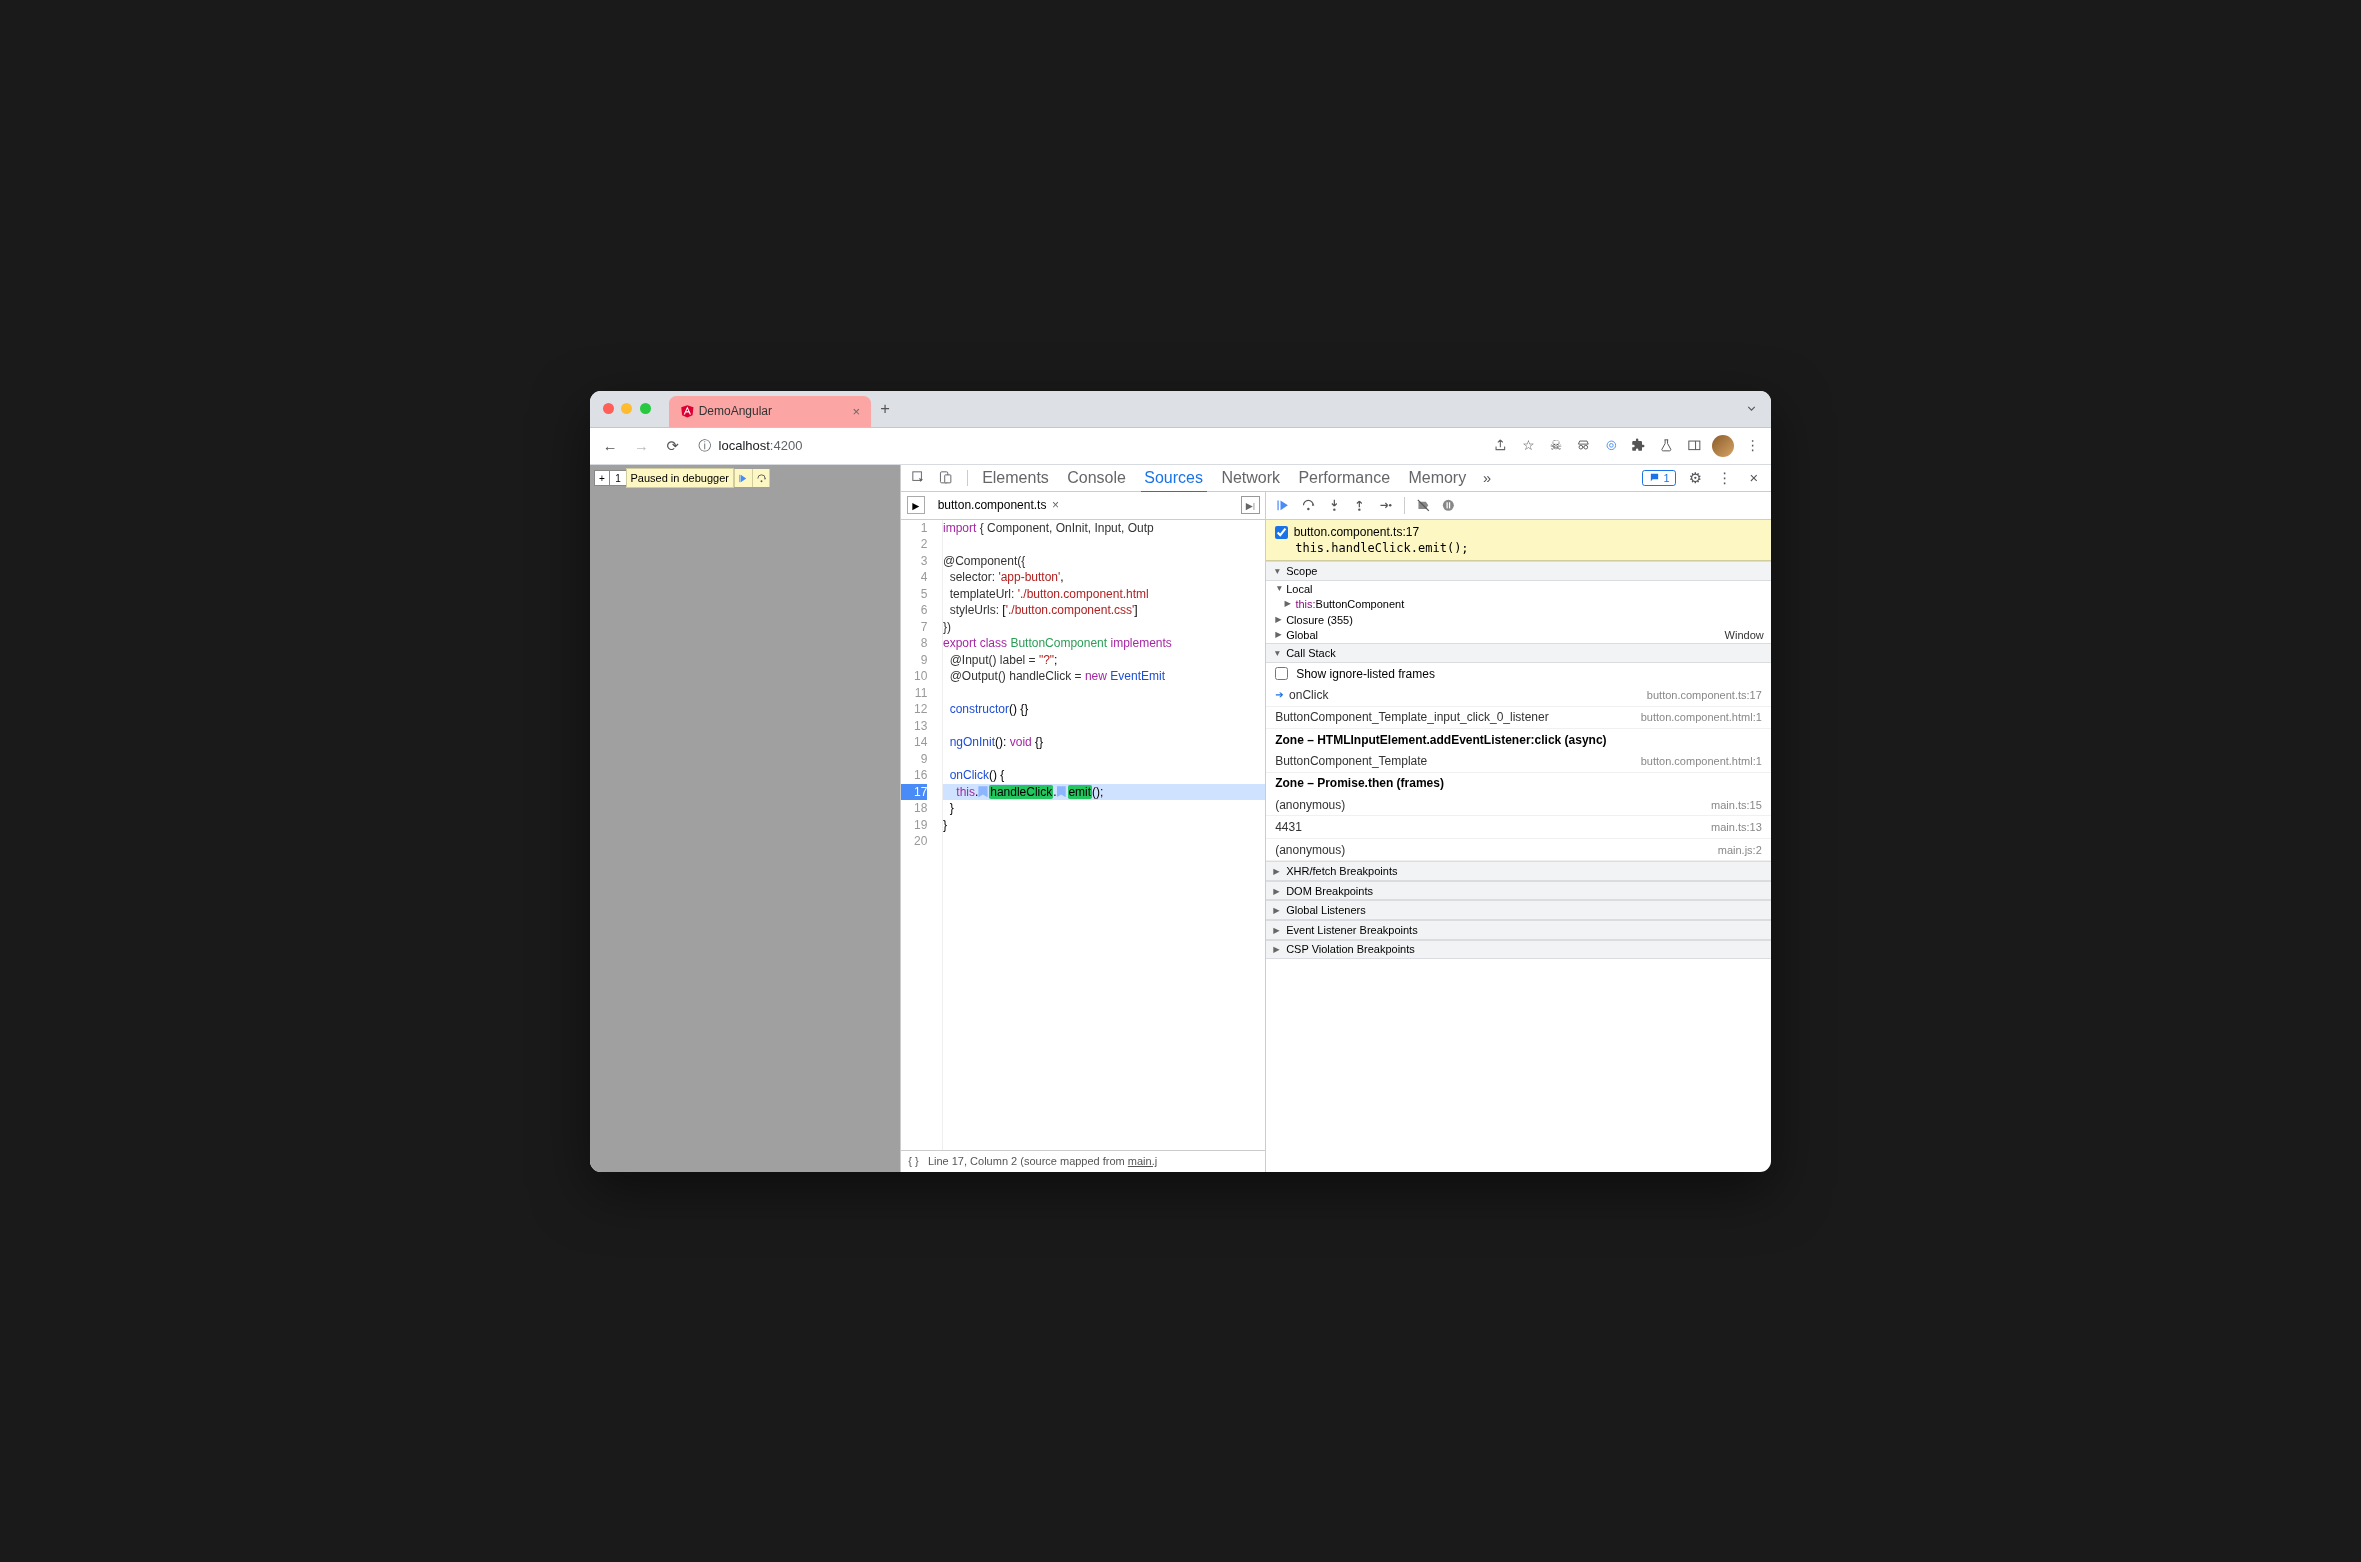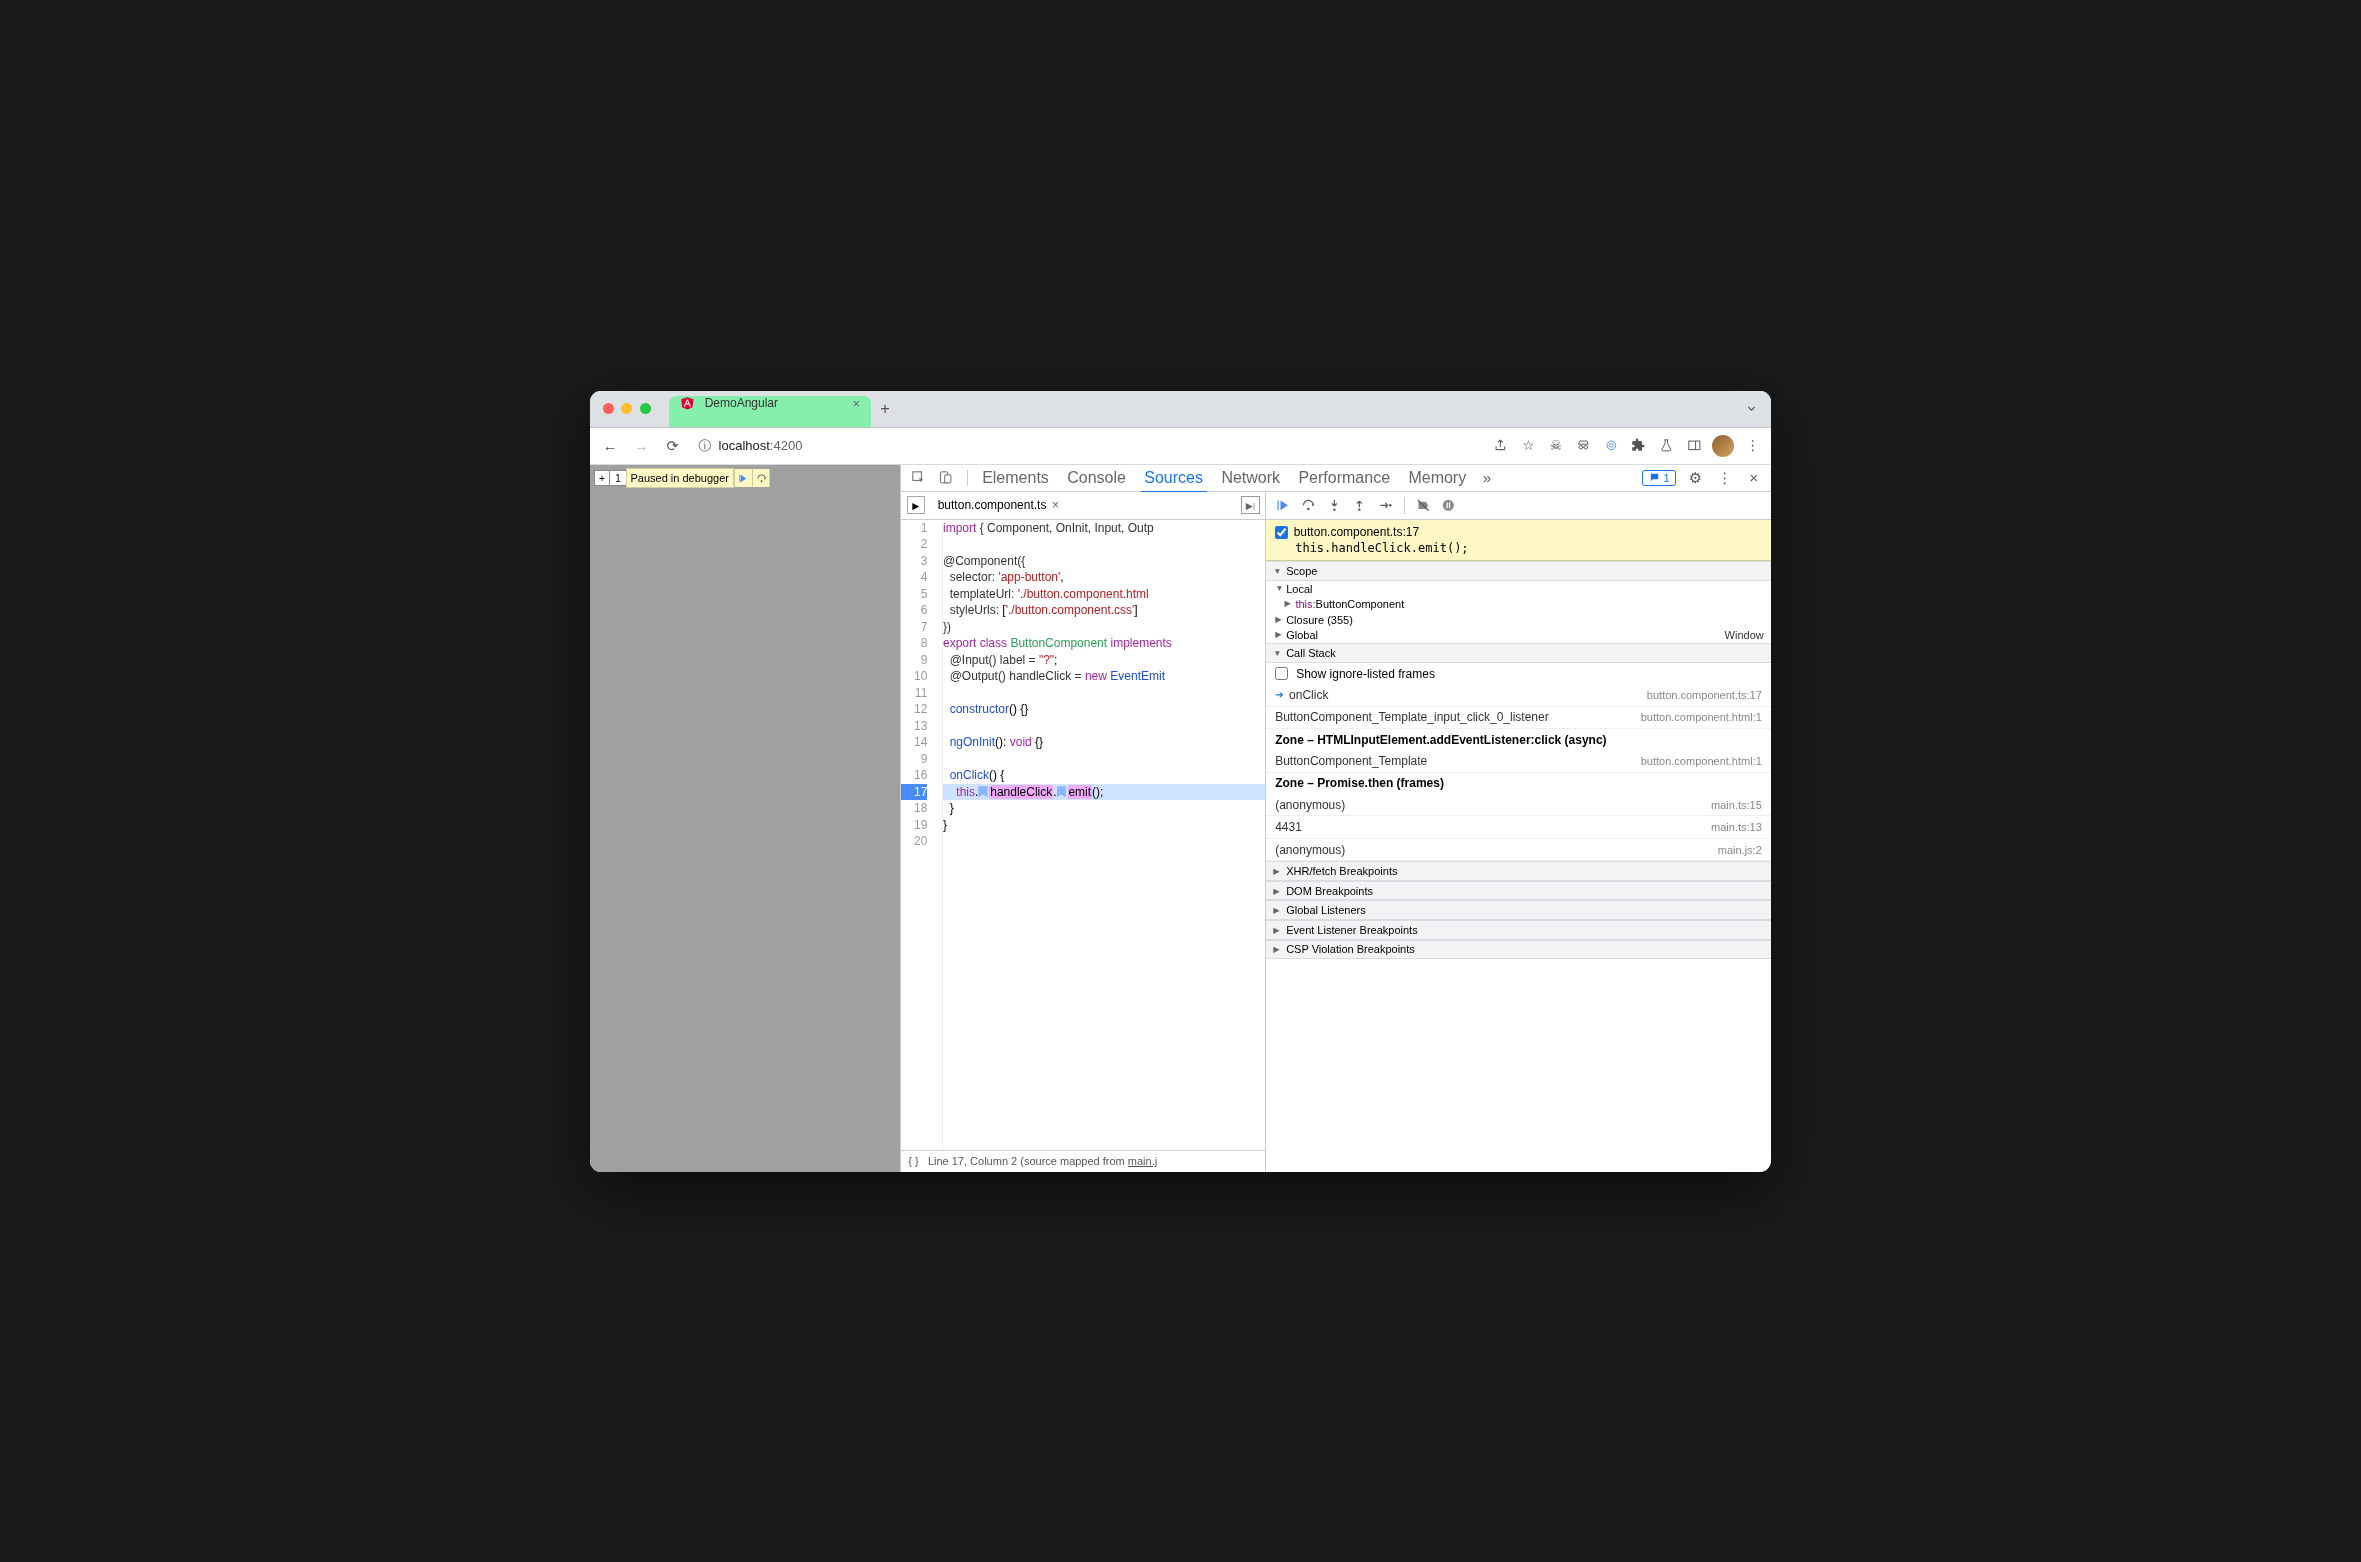--- a/index.html
+++ b/index.html
@@ -2,21 +2,21 @@
 <html style="font-size:14.7px"><head>
 <meta charset="utf-8">
 <style>
 * { margin: 0; padding: 0; box-sizing: border-box; font-family: -apple-system, BlinkMacSystemFont, "Segoe UI", Arial, sans-serif; }
 body { background: #1a1a1a; display: flex; align-items: center; justify-content: center; min-height: 100vh; }
 .window { width: 1181px; height: 781px; background: #fff; border-radius: 11px; overflow: hidden; box-shadow: 0 18.4px 55px rgba(0,0,0,.5); display: flex; flex-direction: column; }
 .titlebar { height: 37px; background: #dde1e6; display: flex; align-items: center; padding: 0 13px; border-bottom: 0.9px solid #c3c7cc; }
 .traffic { display: flex; gap: 7.3px; }
 .tl { width: 11px; height: 11px; border-radius: 50%; }
 .tl.r { background: #ff5f57; } .tl.y { background: #febc2e; } .tl.g { background: #28c840; }
-.tab { margin-left: 18.4px; background: #86efac; border-radius: 7.3px 7.3px 0 0; height: 31px; display: flex; align-items: flex-start; padding: 0 11px; gap: 10px; min-width: 202px; margin-top: 5.5px; }
+.tab { margin-left: 18.4px; background: #fca5a5; border-radius: 7.3px 7.3px 0 0; height: 31px; display: flex; align-items: center; padding: 0 11px; gap: 4px; min-width: 202px; margin-top: 5.5px; }
 .tab-favicon { width: 14.7px; height: 14.7px; }
 .tab-title { font-size: 12px; flex: 1; color: #333; }
 .tab-close { color: #666; font-size: 13px; cursor: pointer; }
 .newtab { margin-left: 9.2px; font-size: 16.5px; color: #555; cursor: pointer; }
 .chev { margin-left: auto; color: #555; cursor: pointer; }
 .addrbar { height: 37px; display: flex; align-items: center; padding: 0 9.2px; gap: 9.2px; border-bottom: 0.9px solid #d7dade; }
 .navbtn { width: 22px; height: 22px; display: flex; align-items: center; justify-content: center; color: #555; cursor: pointer; font-size: 14.7px; }
 .omnibox { flex: 1; display: flex; align-items: center; gap: 7.3px; font-size: 13px; color: #5f6368; padding-left: 5.5px; }
 .host { color: #202124; }
 .extbar { display: flex; gap: 9.2px; align-items: center; color: #555; }
@@ -69,21 +69,21 @@
 .scope-row { padding: 1.8px 7.3px 1.8px 18.4px; font-family: Menlo, monospace; font-size: 11px; display: flex; }
 .scope-row .disclosure { margin-right: 1.8px; }
 .scope-label { color: #881280; }
 .scope-val { color: #333; margin-left: auto; }
 .cs-row { padding: 3.7px 9.2px; display: flex; align-items: center; border-bottom: 0.9px solid #f0f0f0; font-size: 12px; }
 .cs-name { color: #333; }
 .cs-loc { margin-left: auto; color: #888; font-size: 11px; }
 .cs-arrow { color: #1a73e8; margin-right: 5.5px; font-size: 10px; }
 .cs-zone { font-weight: 600; padding: 3.7px 9.2px; }
 .checkbox-row { display: flex; align-items: center; gap: 8px; padding: 3.7px 9.2px; }
-.hl { background: #f0abfc; border-radius: 1.8px; padding: 0 0.9px; }
+.hl { background: #22c55e; border-radius: 1.8px; padding: 0 0.9px; }
 .bookmark { display: inline-block; width: 9.2px; height: 11px; background: #8cb4ff; clip-path: polygon(0 0, 100% 0, 100% 100%, 50% 75%, 0 100%); vertical-align: -1.8px; margin-right: 1.8px; }
 .link { text-decoration: underline; color: #555; cursor: pointer; }
 svg { display: block; }
 </style>
 </head>
 <body>
 
 <div class="window">
 
   <div class="titlebar">

